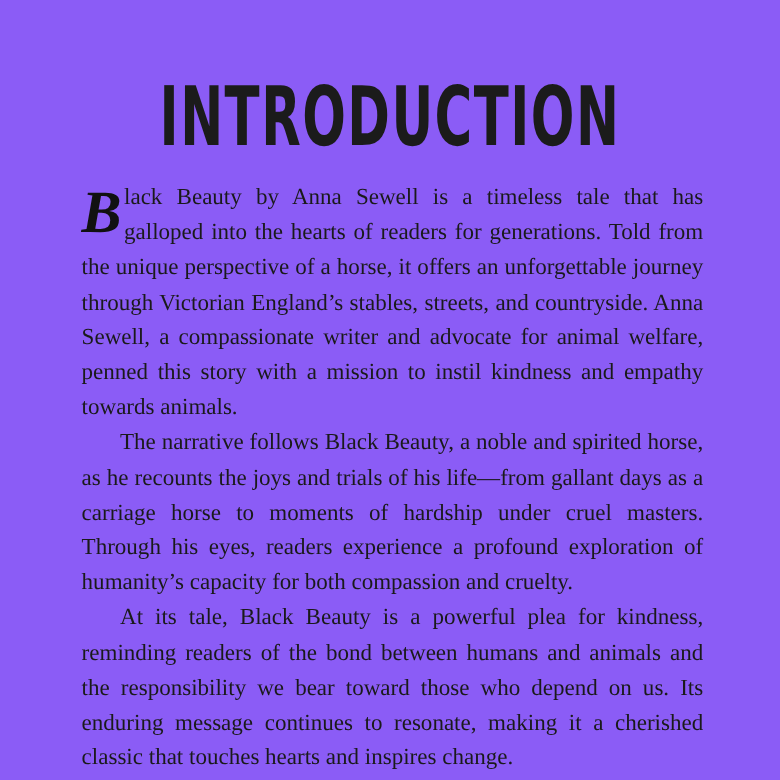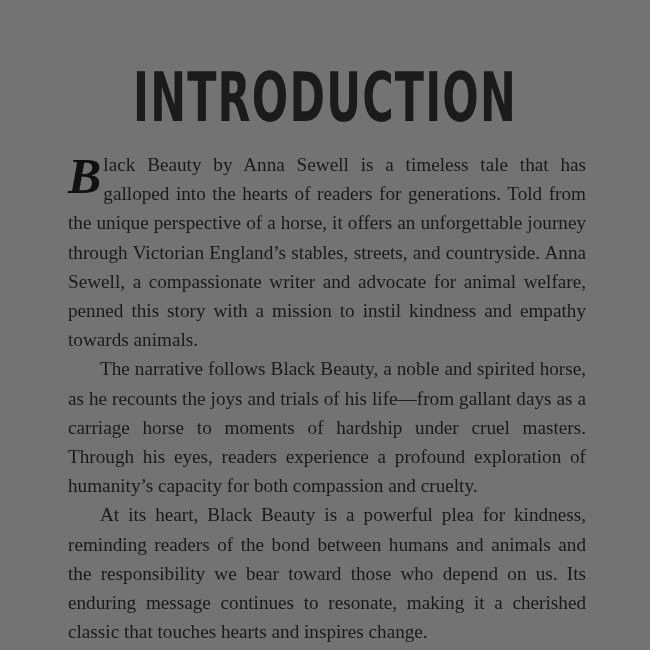--- a/index.html
+++ b/index.html
@@ -86,23 +86,23 @@
     margin-right: 1px;
     color: #111111;
   }
 
   .title-italic {
   }
 </style>
 </head>
 <body>
 
-<div class="page" style="background: #737373; color: rgb(26, 26, 26);">
+<div class="page" style="background: #8b5cf6; color: rgb(26, 26, 26);">
 
   <h1 class="chapter-title"><span class="glyph">I</span><span class="glyph">N</span><span class="glyph">T</span><span class="glyph">R</span><span class="glyph">O</span><span class="glyph">D</span><span class="glyph">U</span><span class="glyph">C</span><span class="glyph">T</span><span class="glyph">I</span><span class="glyph">O</span><span class="glyph">N</span></h1>
 
   <div class="body-block">
       <p class="para dropcap-para"><span class="dropcap">B</span><span class="title-italic">lack Beauty</span><span> by Anna Sewell is a timeless tale that has galloped into the hearts of readers for generations. Told from the unique perspective of a horse, it offers an unforgettable journey through Victorian England’s stables, streets, and countryside. Anna Sewell, a compassionate writer and advocate for animal welfare, penned this story with a mission to instil kindness and empathy towards animals.</span></p>
       <p class="para indent"><span>The narrative follows </span><span class="title-italic">Black Beauty</span><span>, a noble and spirited horse, as he recounts the joys and trials of his life—from gallant days as a carriage horse to moments of hardship under cruel masters. Through his eyes, readers experience a profound exploration of humanity’s capacity for both compassion and cruelty.</span></p>
-      <p class="para indent"><span>At its heart, </span><span class="title-italic">Black Beauty</span><span> is a powerful plea for kindness, reminding readers of the bond between humans and animals and the responsibility we bear toward those who depend on us. Its enduring message continues to resonate, making it a cherished classic that touches hearts and inspires change.</span></p>
+      <p class="para indent"><span>At its tale, </span><span class="title-italic">Black Beauty</span><span> is a powerful plea for kindness, reminding readers of the bond between humans and animals and the responsibility we bear toward those who depend on us. Its enduring message continues to resonate, making it a cherished classic that touches hearts and inspires change.</span></p>
     </div>
 
 </div>
 
 </body></html>

